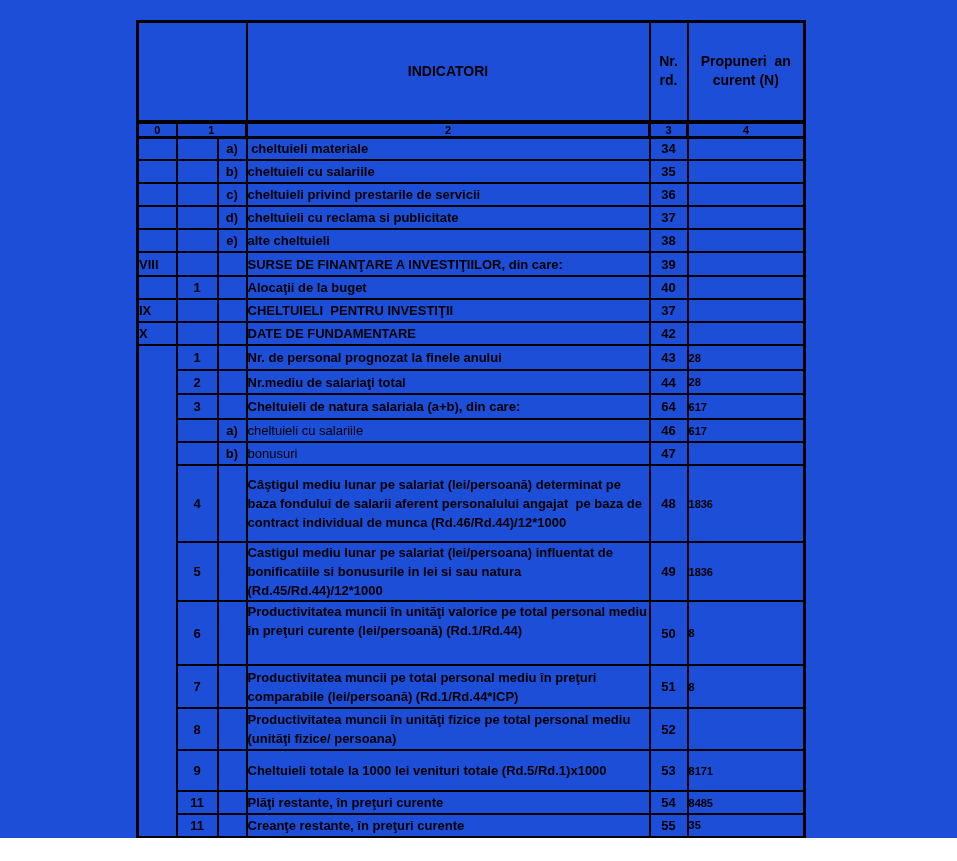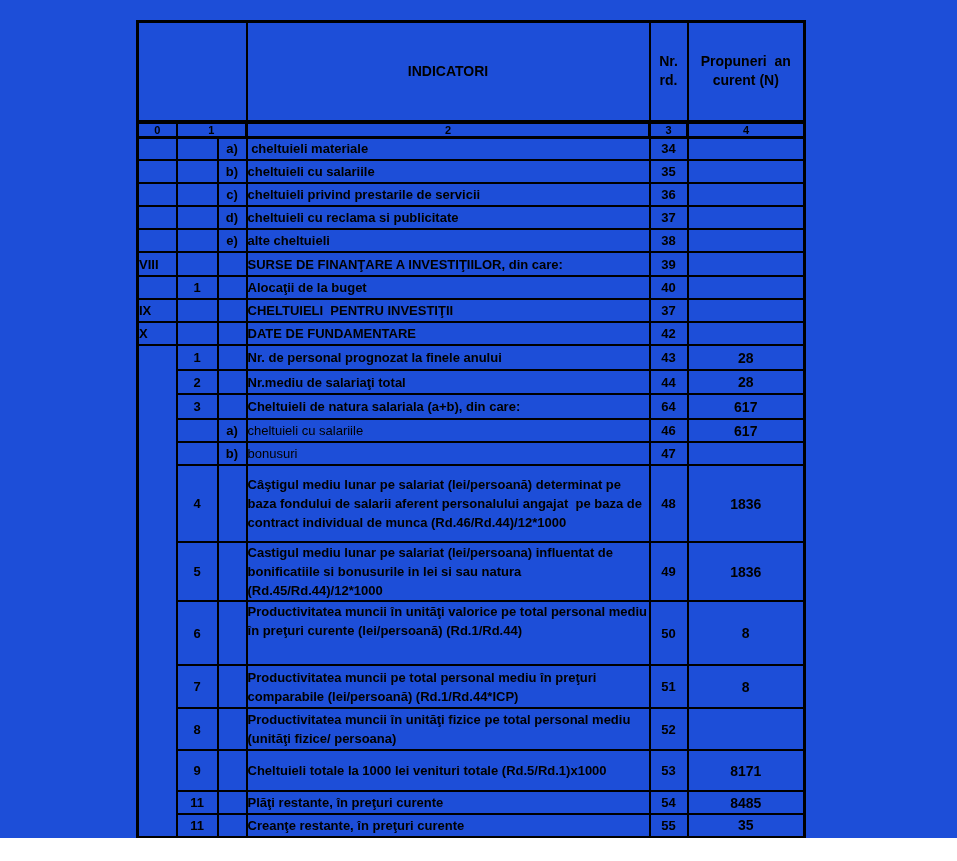--- a/index.html
+++ b/index.html
@@ -62,23 +62,23 @@
     border-left: 3px solid #000;
   }
   td.rd {
     font-size: 13px;
     font-weight: bold;
     text-align: center;
     border-left: 3px solid #000;
     border-right: 3px solid #000;
   }
   td.val {
-    font-size: 14px;
-    font-weight: bold;
-    text-align: center;
+    font-size: 11px;
+    font-weight: bold;
+    text-align: left;
     padding-right: 5px;
   }
   tr.light td.ind { font-weight: normal; }
   th.corner { border-right: 3px solid #000; }
   th.rdh { border-left: 3px solid #000; border-right: 3px solid #000; }
 </style>
 </head>
 <body>
 
 <div class="page">

